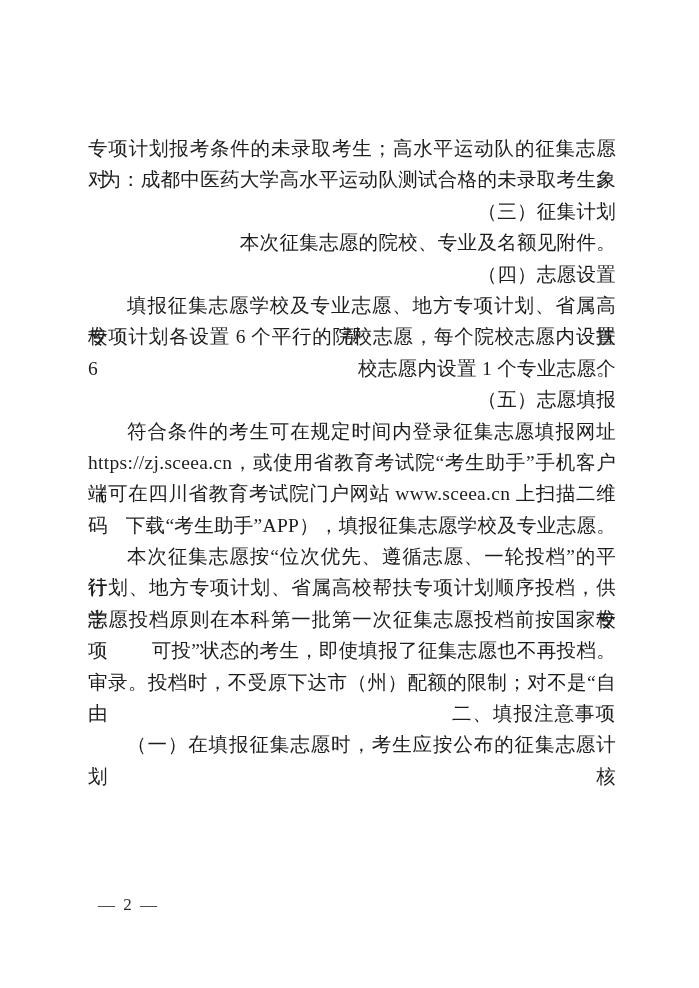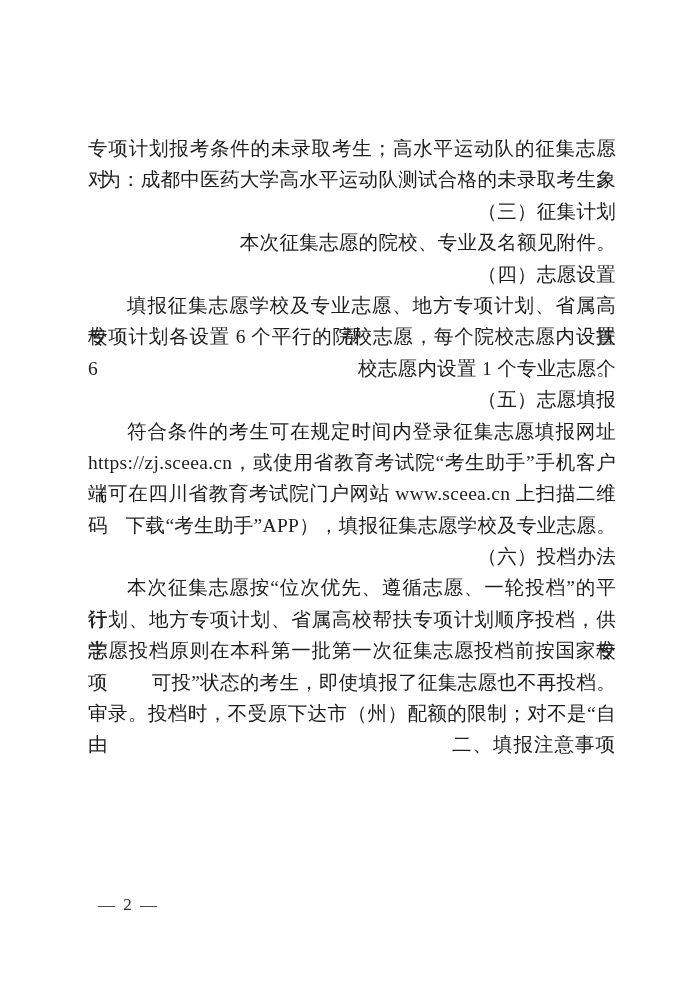--- a/index.html
+++ b/index.html
@@ -76,25 +76,25 @@
     <div class="ln ind j">填报征集志愿学校及专业志愿、地方专项计划、省属高校帮扶</div>
     <div class="ln j">专项计划各设置 6 个平行的院校志愿，每个院校志愿内设置 6 个</div>
     <div class="ln">校志愿内设置 1 个专业志愿。</div>
 
     <div class="ln h3 ind">（五）志愿填报</div>
     <div class="ln ind j">符合条件的考生可在规定时间内登录征集志愿填报网址</div>
     <div class="ln j">https://zj.sceea.cn，或使用省教育考试院“考生助手”手机客户端</div>
     <div class="ln j">（可在四川省教育考试院门户网站 www.sceea.cn 上扫描二维码</div>
     <div class="ln">下载“考生助手”APP），填报征集志愿学校及专业志愿。</div>
 
-    <div class="ln h3 ind">（六）投档办法</div>
     <div class="ln ind j">本次征集志愿按“位次优先、遵循志愿、一轮投档”的平行</div>
     <div class="ln j">计划、地方专项计划、省属高校帮扶专项计划顺序投档，供学校</div>
     <div class="ln j">志愿投档原则在本科第一批第一次征集志愿投档前按国家专项</div>
     <div class="ln">可投”状态的考生，即使填报了征集志愿也不再投档。</div>
     <div class="ln j">审录。投档时，不受原下达市（州）配额的限制；对不是“自由</div>
 
     <div class="ln h2 ind">二、填报注意事项</div>
+    <div class="ln ind j">（一）在填报征集志愿时，考生应按公布的征集志愿计划核</div>
 
   </div>
 
   <div class="page-number">— 2 —</div>
 </div>
 
 </body></html>

